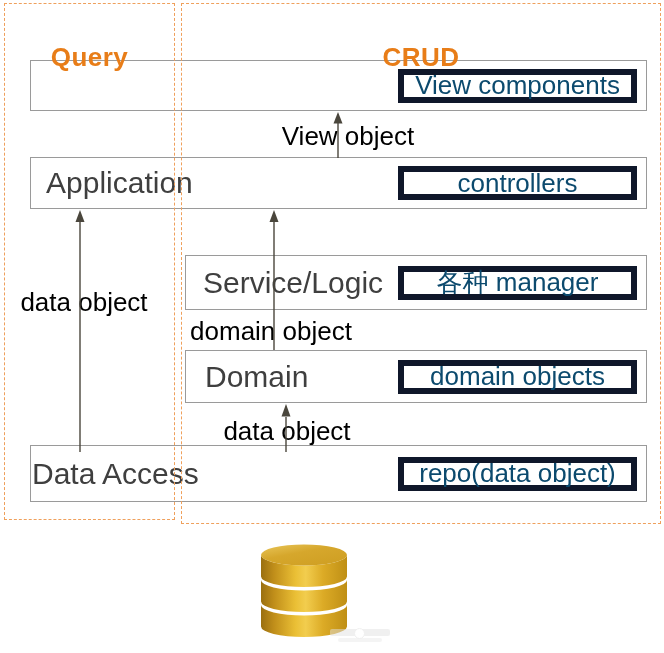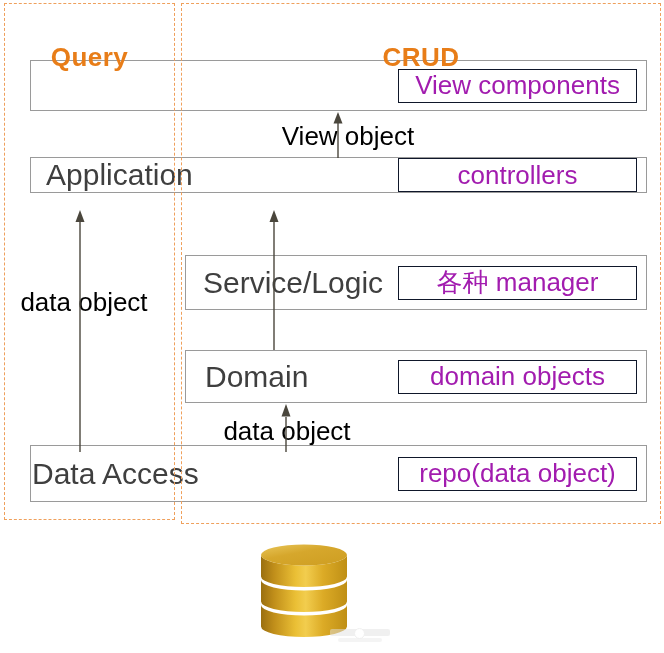--- a/index.html
+++ b/index.html
@@ -17,26 +17,26 @@
   #crud-group{left:181px;top:3px;width:478px;height:519px;}
 
   
   .layer{
     position:absolute;background:#ffffff;border:1px solid #9a9a9a;
     display:flex;align-items:center;z-index:1;box-sizing:border-box;
   }
   .layer-label{font-size:30px;color:#3f3f3f;white-space:nowrap;}
   .inner-box{
     position:absolute;right:9px;top:50%;transform:translateY(-50%);
-    width:239px;height:34px;border:1px solid #0f172a;box-sizing:border-box;
+    width:239px;height:34px;border:6px solid #0f172a;box-sizing:border-box;
     display:flex;align-items:center;justify-content:center;
-    font-size:26px;color:#a21caf;white-space:nowrap;background:#fff;
+    font-size:26px;color:#0c4a6e;white-space:nowrap;background:#fff;
   }
   #layer-presentation{left:30px;top:60px;width:617px;height:51px;padding-left:15px;}
-  #layer-application {left:30px;top:157px;width:617px;height:36px;padding-left:15px;}
+  #layer-application {left:30px;top:157px;width:617px;height:52px;padding-left:15px;}
   #layer-service     {left:185px;top:255px;width:462px;height:55px;padding-left:17px;}
   #layer-domain      {left:185px;top:350px;width:462px;height:53px;padding-left:19px;}
   #layer-dataaccess  {left:30px;top:445px;width:617px;height:57px;padding-left:1px;}
 
   
   .flow-label{
     position:absolute;transform:translate(-50%,-50%);
     font-size:26px;color:#000000;white-space:nowrap;z-index:4;
   }
   #flow-view-object {left:348px;top:136px;}
@@ -87,20 +87,21 @@
 
   <div class="group" id="query-group">
     <div class="group-title">Query</div>
   </div>
   <div class="group" id="crud-group">
     <div class="group-title">CRUD</div>
   </div>
 
   <div class="flow-label" id="flow-view-object">View object</div>
   <div class="flow-label" id="flow-data-left">data object</div>
+  <div class="flow-label" id="flow-domain-obj">domain object</div>
   <div class="flow-label" id="flow-data-right">data object</div>
 
   <svg class="arrows" width="664" height="653" viewBox="0 0 664 653">
     <g stroke="#4a463c" stroke-width="1.4" fill="#4a463c">
 
       <g>
         <line x1="338" y1="158" x2="338" y2="123"></line>
         <polygon points="338,112 333.5,123.5 342.5,123.5" stroke="none"></polygon>
       </g>
 

